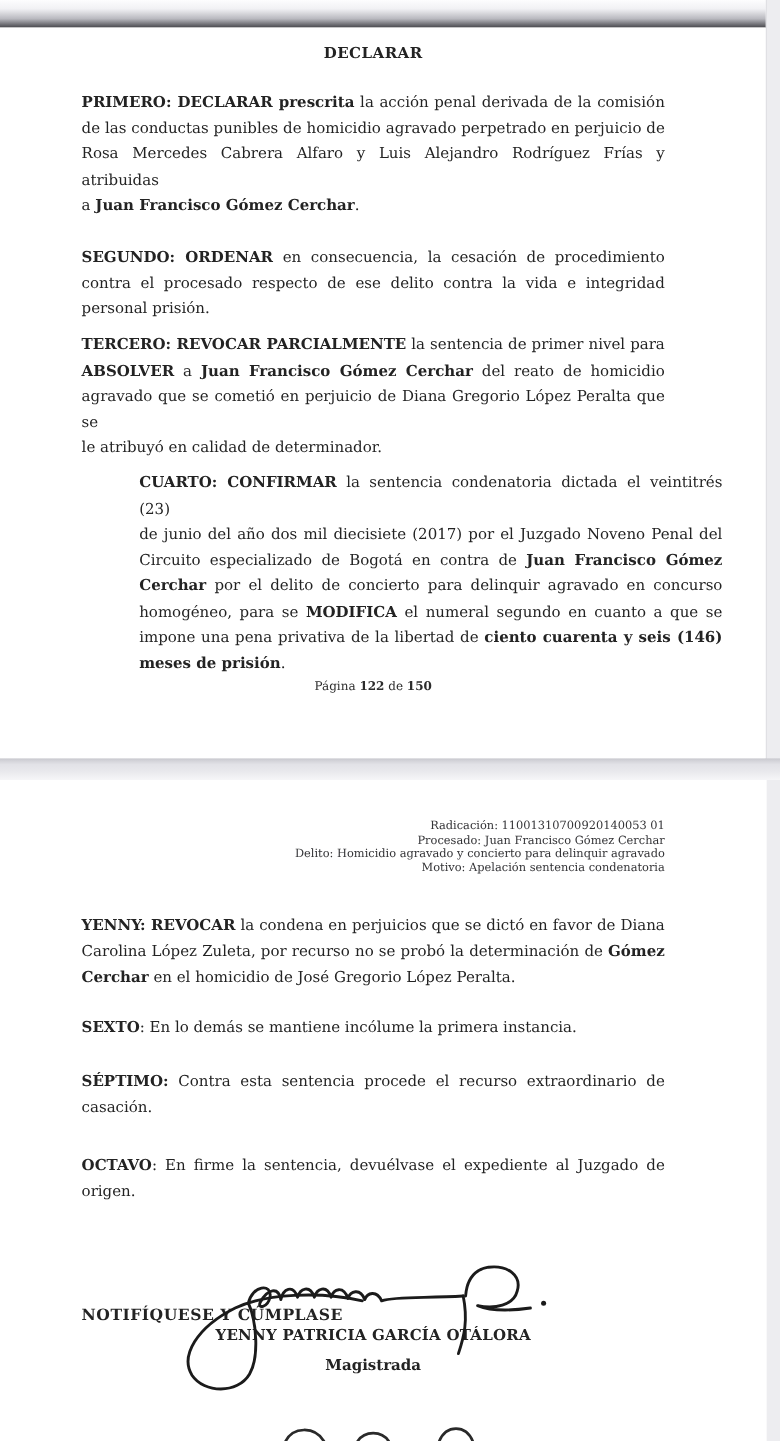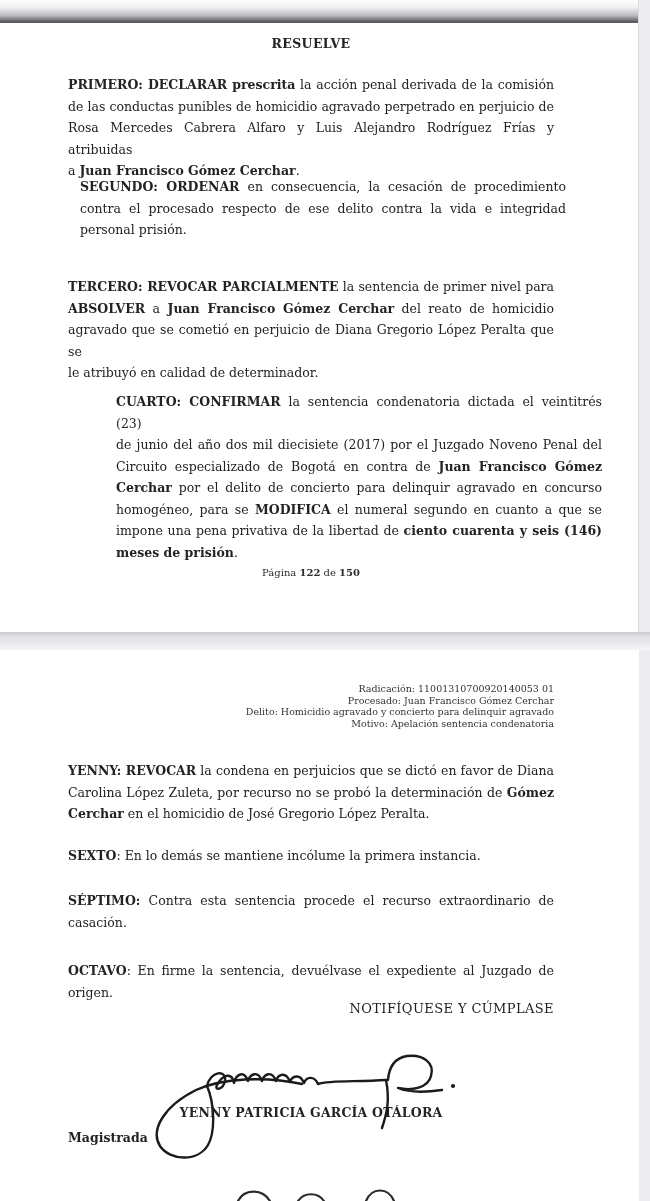--- a/index.html
+++ b/index.html
@@ -32,49 +32,49 @@
   }
 
   
   .tb { position:absolute; left:68px; width:486px; font-size:12.5px; line-height:21.5px; }
   .line { text-align:justify; text-align-last:justify; }
   .line.last { text-align:justify; text-align-last:left; }
   .b { font-weight:bold; }
 
   .heading  { top:33px; text-align:center; font-weight:bold; font-size:12.5px; letter-spacing:0.4px; }
   .p1 { top:74px; }
-  .p2 { top:176px;margin-left:12px; }
+  .p2 { top:203px; }
   .p3 { top:276px; }
   .p4 { top:391px;margin-left:48px; }
   .pagenum  { top:566px; text-align:center; font-size:10px; line-height:14px; color:#2c2c2c; }
 
   .case-header { top:683px; text-align:right; font-size:9.5px; line-height:11.5px; color:#333336; }
   .p5 { top:760px; }
   .p6 { top:845px; }
   .p7 { top:890px; }
   .p8 { top:960px; }
-  .closing { top:998px; text-align:right; font-weight:normal; font-size:13px; letter-spacing:0.4px; }
+  .closing { top:1086px; text-align:left; font-weight:bold; font-size:13px; letter-spacing:0.4px; }
   .signer-name  { top:1102px; text-align:center; font-weight:bold; font-size:12.5px; letter-spacing:0.2px; }
-  .signer-title { top:1127px; font-weight:bold; font-size:12.5px; }
+  .signer-title { top:1127px; text-align:center; font-weight:bold; font-size:12.5px; }
 
   .sig-svg { position:absolute; left:150px; top:1050px; width:320px; height:130px; z-index:5; pointer-events:none; }
   .sig2-svg { position:absolute; left:230px; top:1187px; width:200px; height:14px; z-index:5; pointer-events:none; }
 </style>
 </head>
 <body>
 
 <div class="stage">
 
   <div class="gutter"></div>
   <div class="top-shadow"></div>
   <div class="page page1"></div>
   <div class="gap-band"></div>
   <div class="page page2"></div>
 
-  <div class="tb heading">RESUELVE</div>
+  <div class="tb heading">DECLARAR</div>
 
   <div class="tb p1">
     <div class="line"><span class="b">PRIMERO: DECLARAR prescrita</span><span> la acción penal derivada de la comisión</span></div>
     <div class="line"><span>de las conductas punibles de homicidio agravado perpetrado en perjuicio de</span></div>
     <div class="line"><span>Rosa Mercedes Cabrera Alfaro y Luis Alejandro Rodríguez Frías y atribuidas</span></div>
     <div class="line last"><span>a </span><span class="b">Juan Francisco Gómez Cerchar</span><span>.</span></div>
   </div>
 
   <div class="tb p2">
     <div class="line"><span class="b">SEGUNDO: ORDENAR</span><span> en consecuencia, la cesación de procedimiento</span></div>

